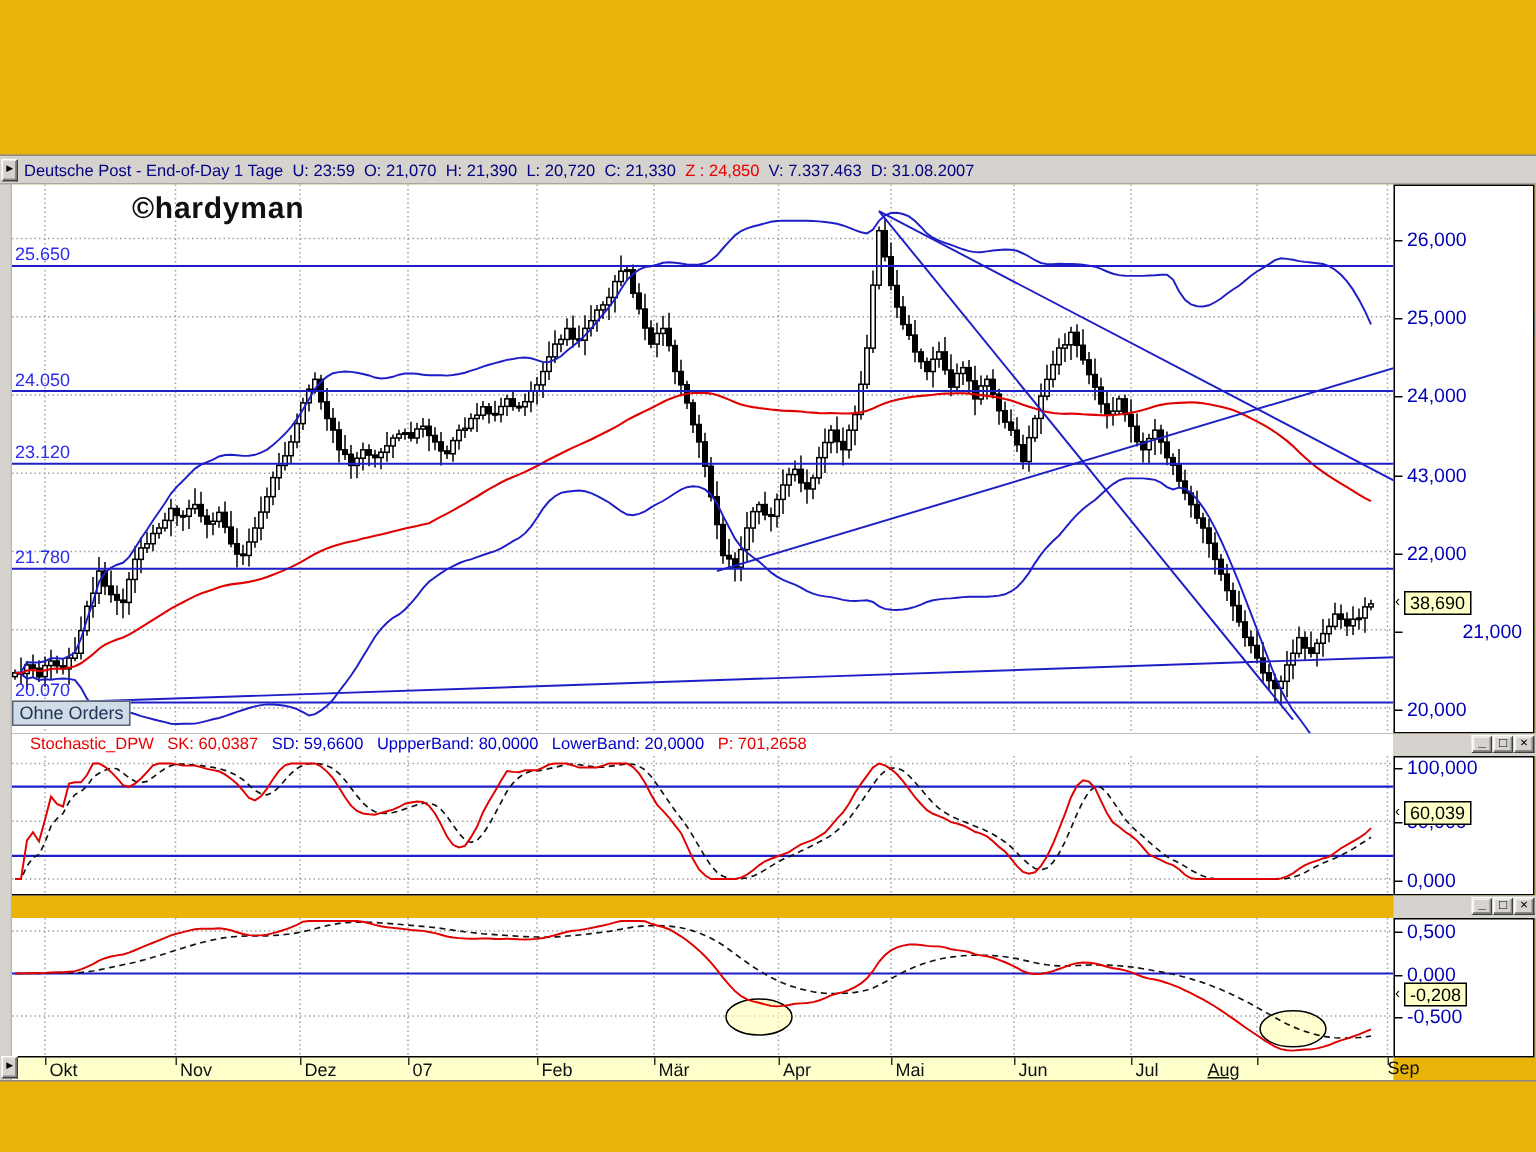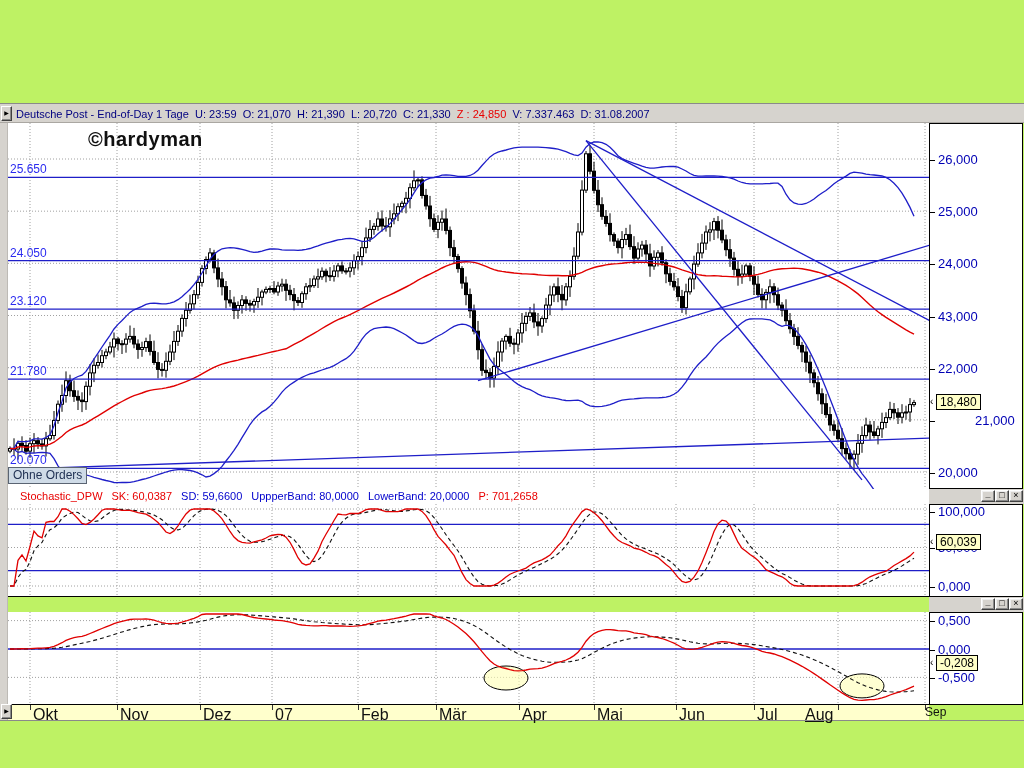--- a/index.html
+++ b/index.html
@@ -1,17 +1,17 @@
 <!DOCTYPE html>
 <html><head>
 <meta charset="utf-8">
 <style>
   html,body{margin:0;padding:0;background:#fff;width:1024px;height:768px;overflow:hidden;
     font-family:"Liberation Sans","DejaVu Sans",sans-serif;}
-  #stage{position:absolute;left:0;top:0;width:1024px;height:768px;background:#bef264;}
+  #stage{position:absolute;left:0;top:0;width:1024px;height:768px;background:#eab308;}
   .abs{position:absolute;}
   
   #app-top-line{left:0;top:103px;width:1024px;height:1px;background:#8a8a8a;}
   #left-strip{left:0;top:104px;width:8px;height:616px;background:#d6d3ce;border-right:1px solid #bdbab5;box-sizing:border-box;}
   #bottom-line{left:0;top:720px;width:1024px;height:1px;background:#8a8a8a;}
   #titlebar{left:0;top:104px;width:1024px;height:19px;background:#d6d3ce;border-bottom:1px solid #aaa7a2;box-sizing:border-box;}
   .titleseg{display:inline-block;font-size:11px;line-height:19px;white-space:pre;}
   .navy{color:#000080;} .red{color:#e80000;} .blue{color:#0000cc;} .gray{color:#555566;}
   .btn3d{position:absolute;width:14px;height:12px;background:#d6d3ce;border:1px solid;
     border-color:#ffffff #404040 #404040 #ffffff;box-shadow:inset -1px -1px 0 #8a8a8a,inset 1px 1px 0 #efefef;
@@ -33,21 +33,21 @@
        padding:0 3px;line-height:14px;white-space:nowrap;}
   .tagarrow{position:absolute;left:0px;font-size:10px;color:#000;line-height:10px;}
   .hdr{background:#fff;font-size:11px;line-height:15px;white-space:pre;}
   .hdrseg{display:inline-block;margin-right:9px;}
   .ctrlzone{background:#d6d3ce;}
   .leftlabel{position:absolute;font-size:12px;color:#2b2bf0;white-space:nowrap;}
   #watermark{left:88px;top:128px;font-size:20px;font-weight:bold;color:#101010;letter-spacing:0.5px;}
   #orders-badge{left:8px;top:467px;background:#cfdbe7;border:1px solid #5a6472;color:#223355;
     font-size:12px;line-height:15px;padding:0 4px;}
   #xaxis{left:8px;top:704px;width:921px;height:16px;background:#ffffcc;border-top:1px solid #000;box-sizing:border-box;}
-  .month{position:absolute;top:1px;font-size:16px;color:#101010;white-space:nowrap;}
+  .month{position:absolute;top:1px;font-size:12px;color:#101010;white-space:nowrap;}
   .mtick{position:absolute;top:0;width:1px;height:5px;background:#333;}
   #sep-label{left:925px;top:705px;font-size:12px;color:#101010;}
   svg{display:block;}
 </style>
 </head>
 <body>
 
 <div id="stage">
   <div class="abs" id="app-top-line"></div>
   <div class="abs" id="left-strip"></div>
@@ -567,21 +567,21 @@
       <div class="axlabel" style="top: 132.34px;">24,000</div>
       <div class="axtick" style="top: 192.51px;"></div>
       <div class="axlabel" style="top: 184.51px;">43,000</div>
       <div class="axtick" style="top: 244.68px;"></div>
       <div class="axlabel" style="top: 236.68px;">22,000</div>
       <div class="axtick" style="top: 296.85px;"></div>
       <div class="axlabel" style="top: 288.85px; margin-left: 37px;">21,000</div>
       <div class="axtick" style="top: 349.02px;"></div>
       <div class="axlabel" style="top: 341.02px;">20,000</div>
       <div class="tagarrow" style="top: 273px;">‹</div>
-      <div class="tag" style="top: 270px;">18,480</div>
+      <div class="tag" style="top: 270px;">38,690</div>
     </div>
 
   <div class="abs hdr" id="stoch-header" style="left:8px;top:489px;width:921px;height:15px;"><span style="display: inline-block; width: 12px;"></span><span class="hdrseg red">Stochastic_DPW</span><span class="hdrseg red">SK: 60,0387</span><span class="hdrseg blue">SD: 59,6600</span><span class="hdrseg blue">UppperBand: 80,0000</span><span class="hdrseg blue">LowerBand: 20,0000</span><span class="hdrseg red">P: 701,2658</span></div>
   <div class="abs ctrlzone" id="stoch-ctrlzone" style="left:929px;top:489px;width:95px;height:15px;"></div>
   <div class="abs" id="stoch-chart">
     <svg id="stoch-svg" width="921" height="92" viewBox="0 0 921 92">
         <line x1="22" y1="0" x2="22" y2="92" stroke="#a0a0a0" stroke-width="1" stroke-dasharray="1,2"></line>
         <line x1="109" y1="0" x2="109" y2="92" stroke="#a0a0a0" stroke-width="1" stroke-dasharray="1,2"></line>
         <line x1="192" y1="0" x2="192" y2="92" stroke="#a0a0a0" stroke-width="1" stroke-dasharray="1,2"></line>
         <line x1="264" y1="0" x2="264" y2="92" stroke="#a0a0a0" stroke-width="1" stroke-dasharray="1,2"></line>

